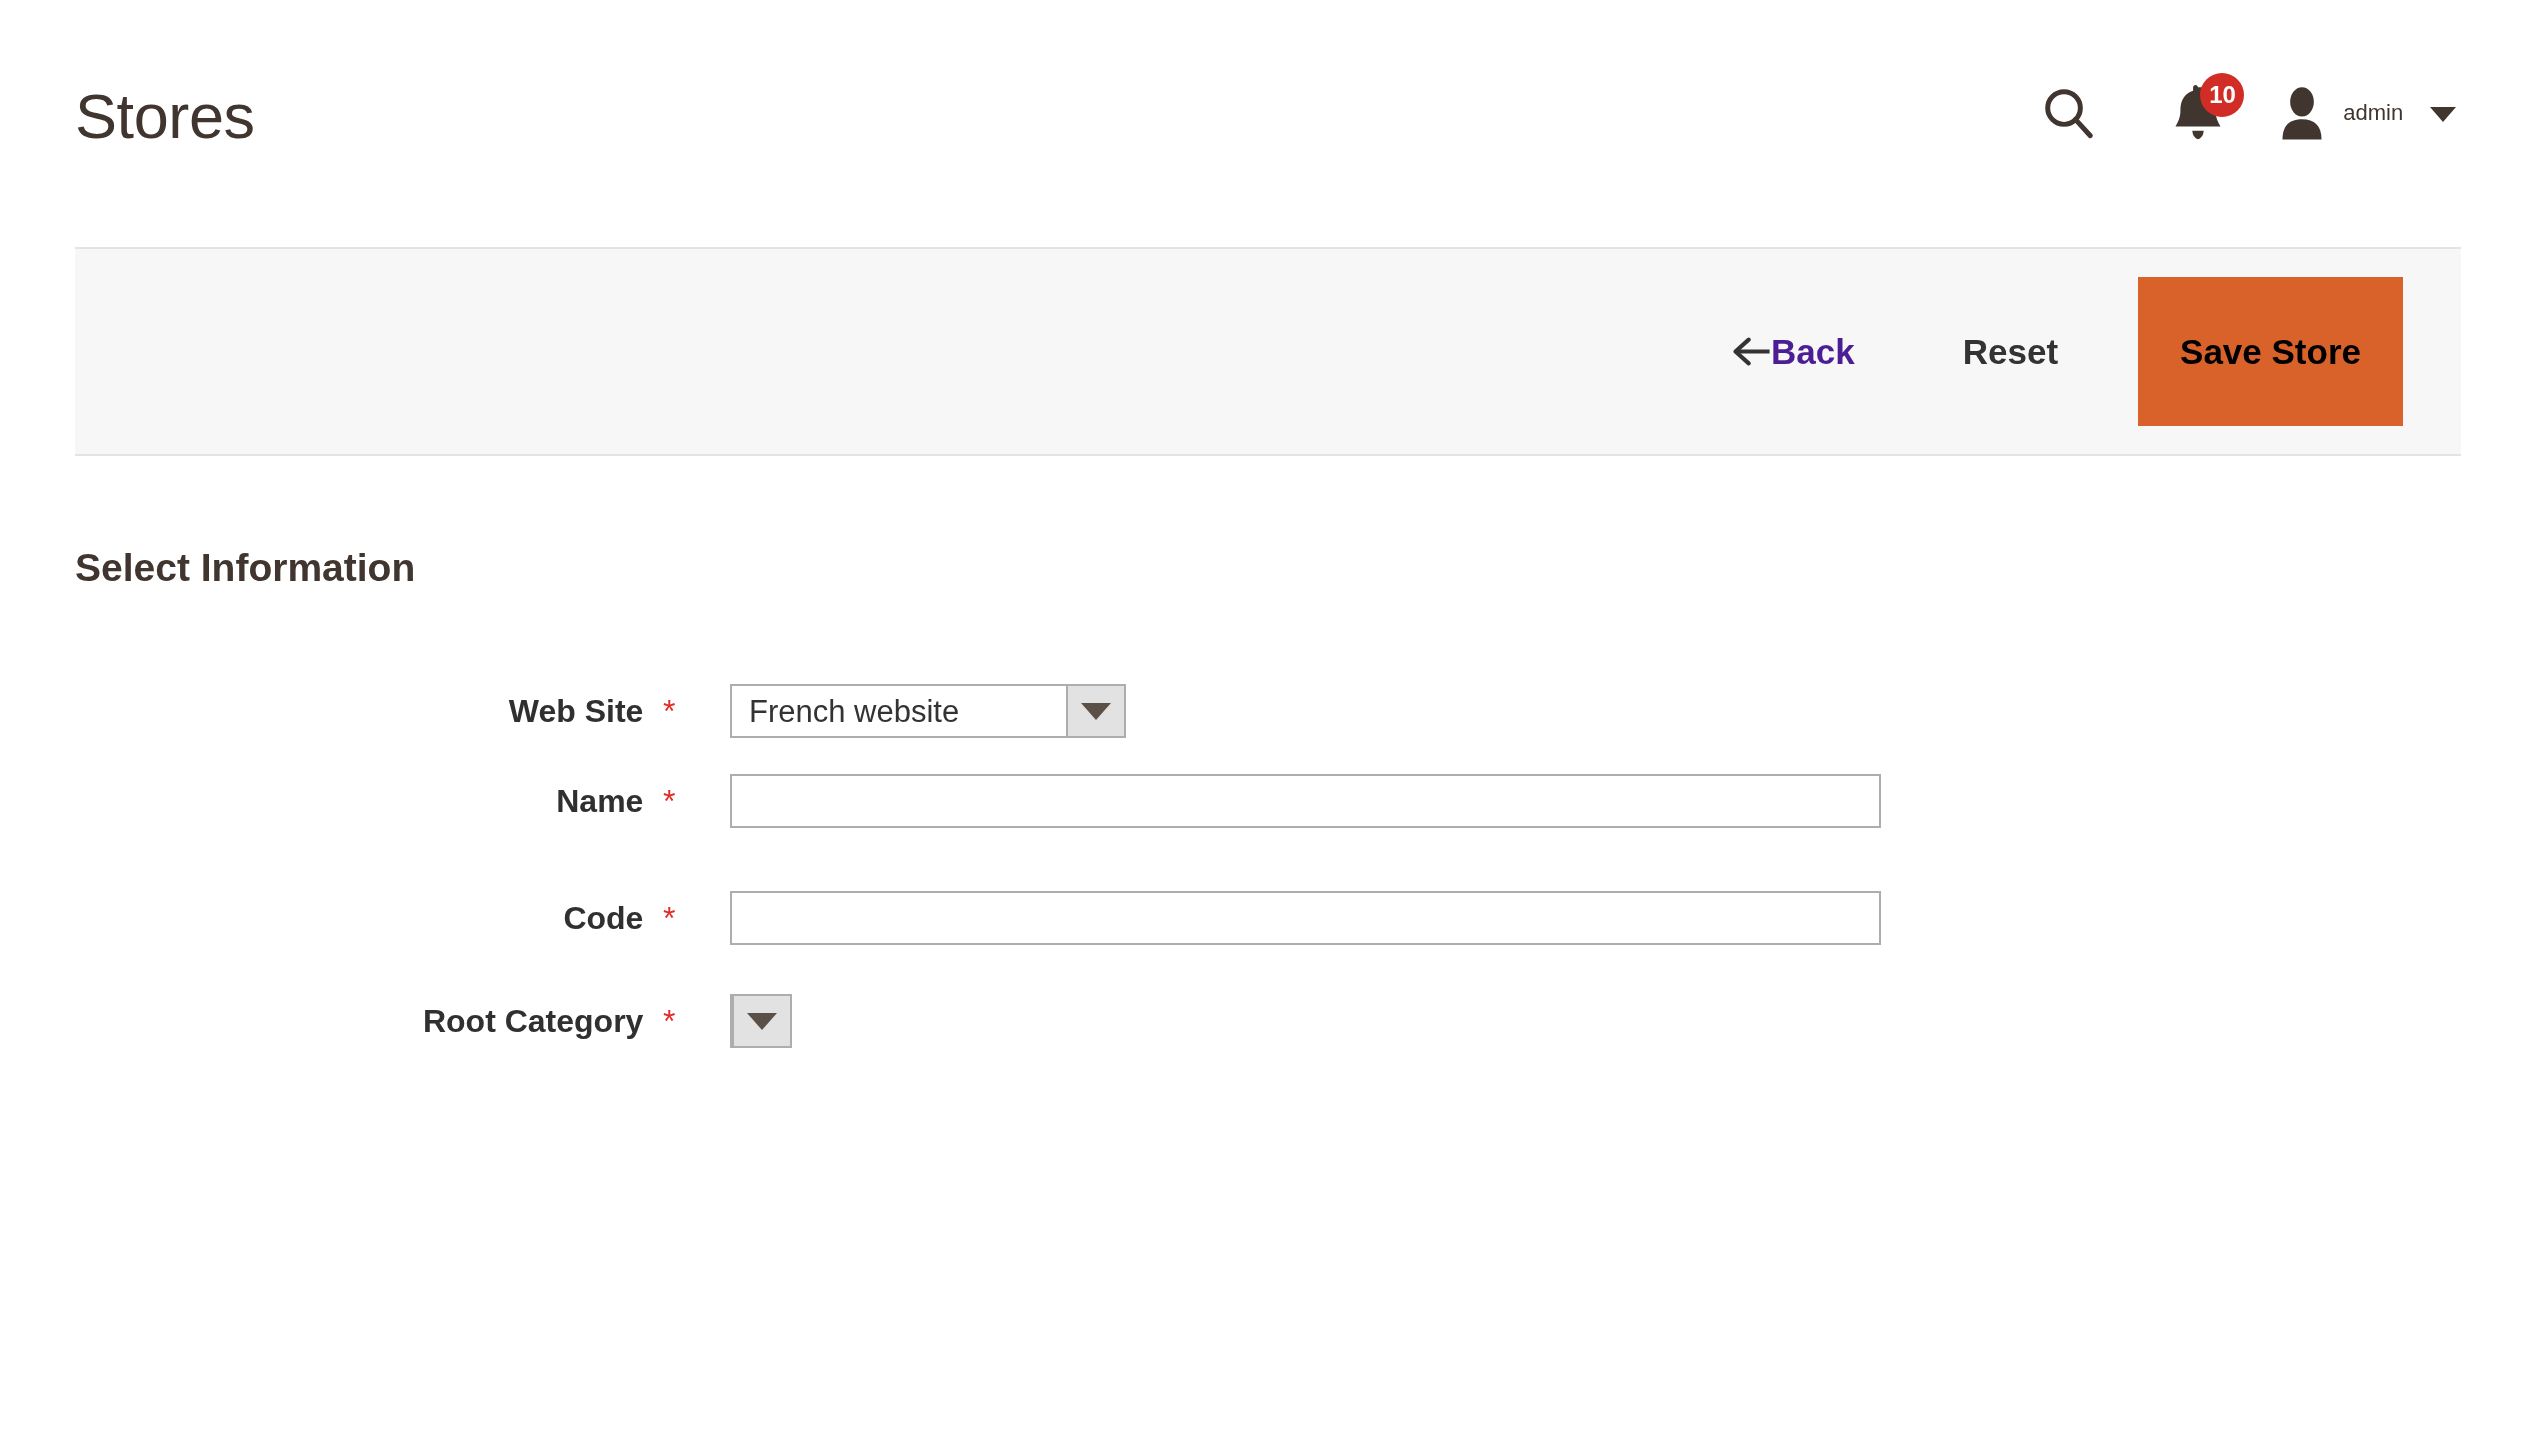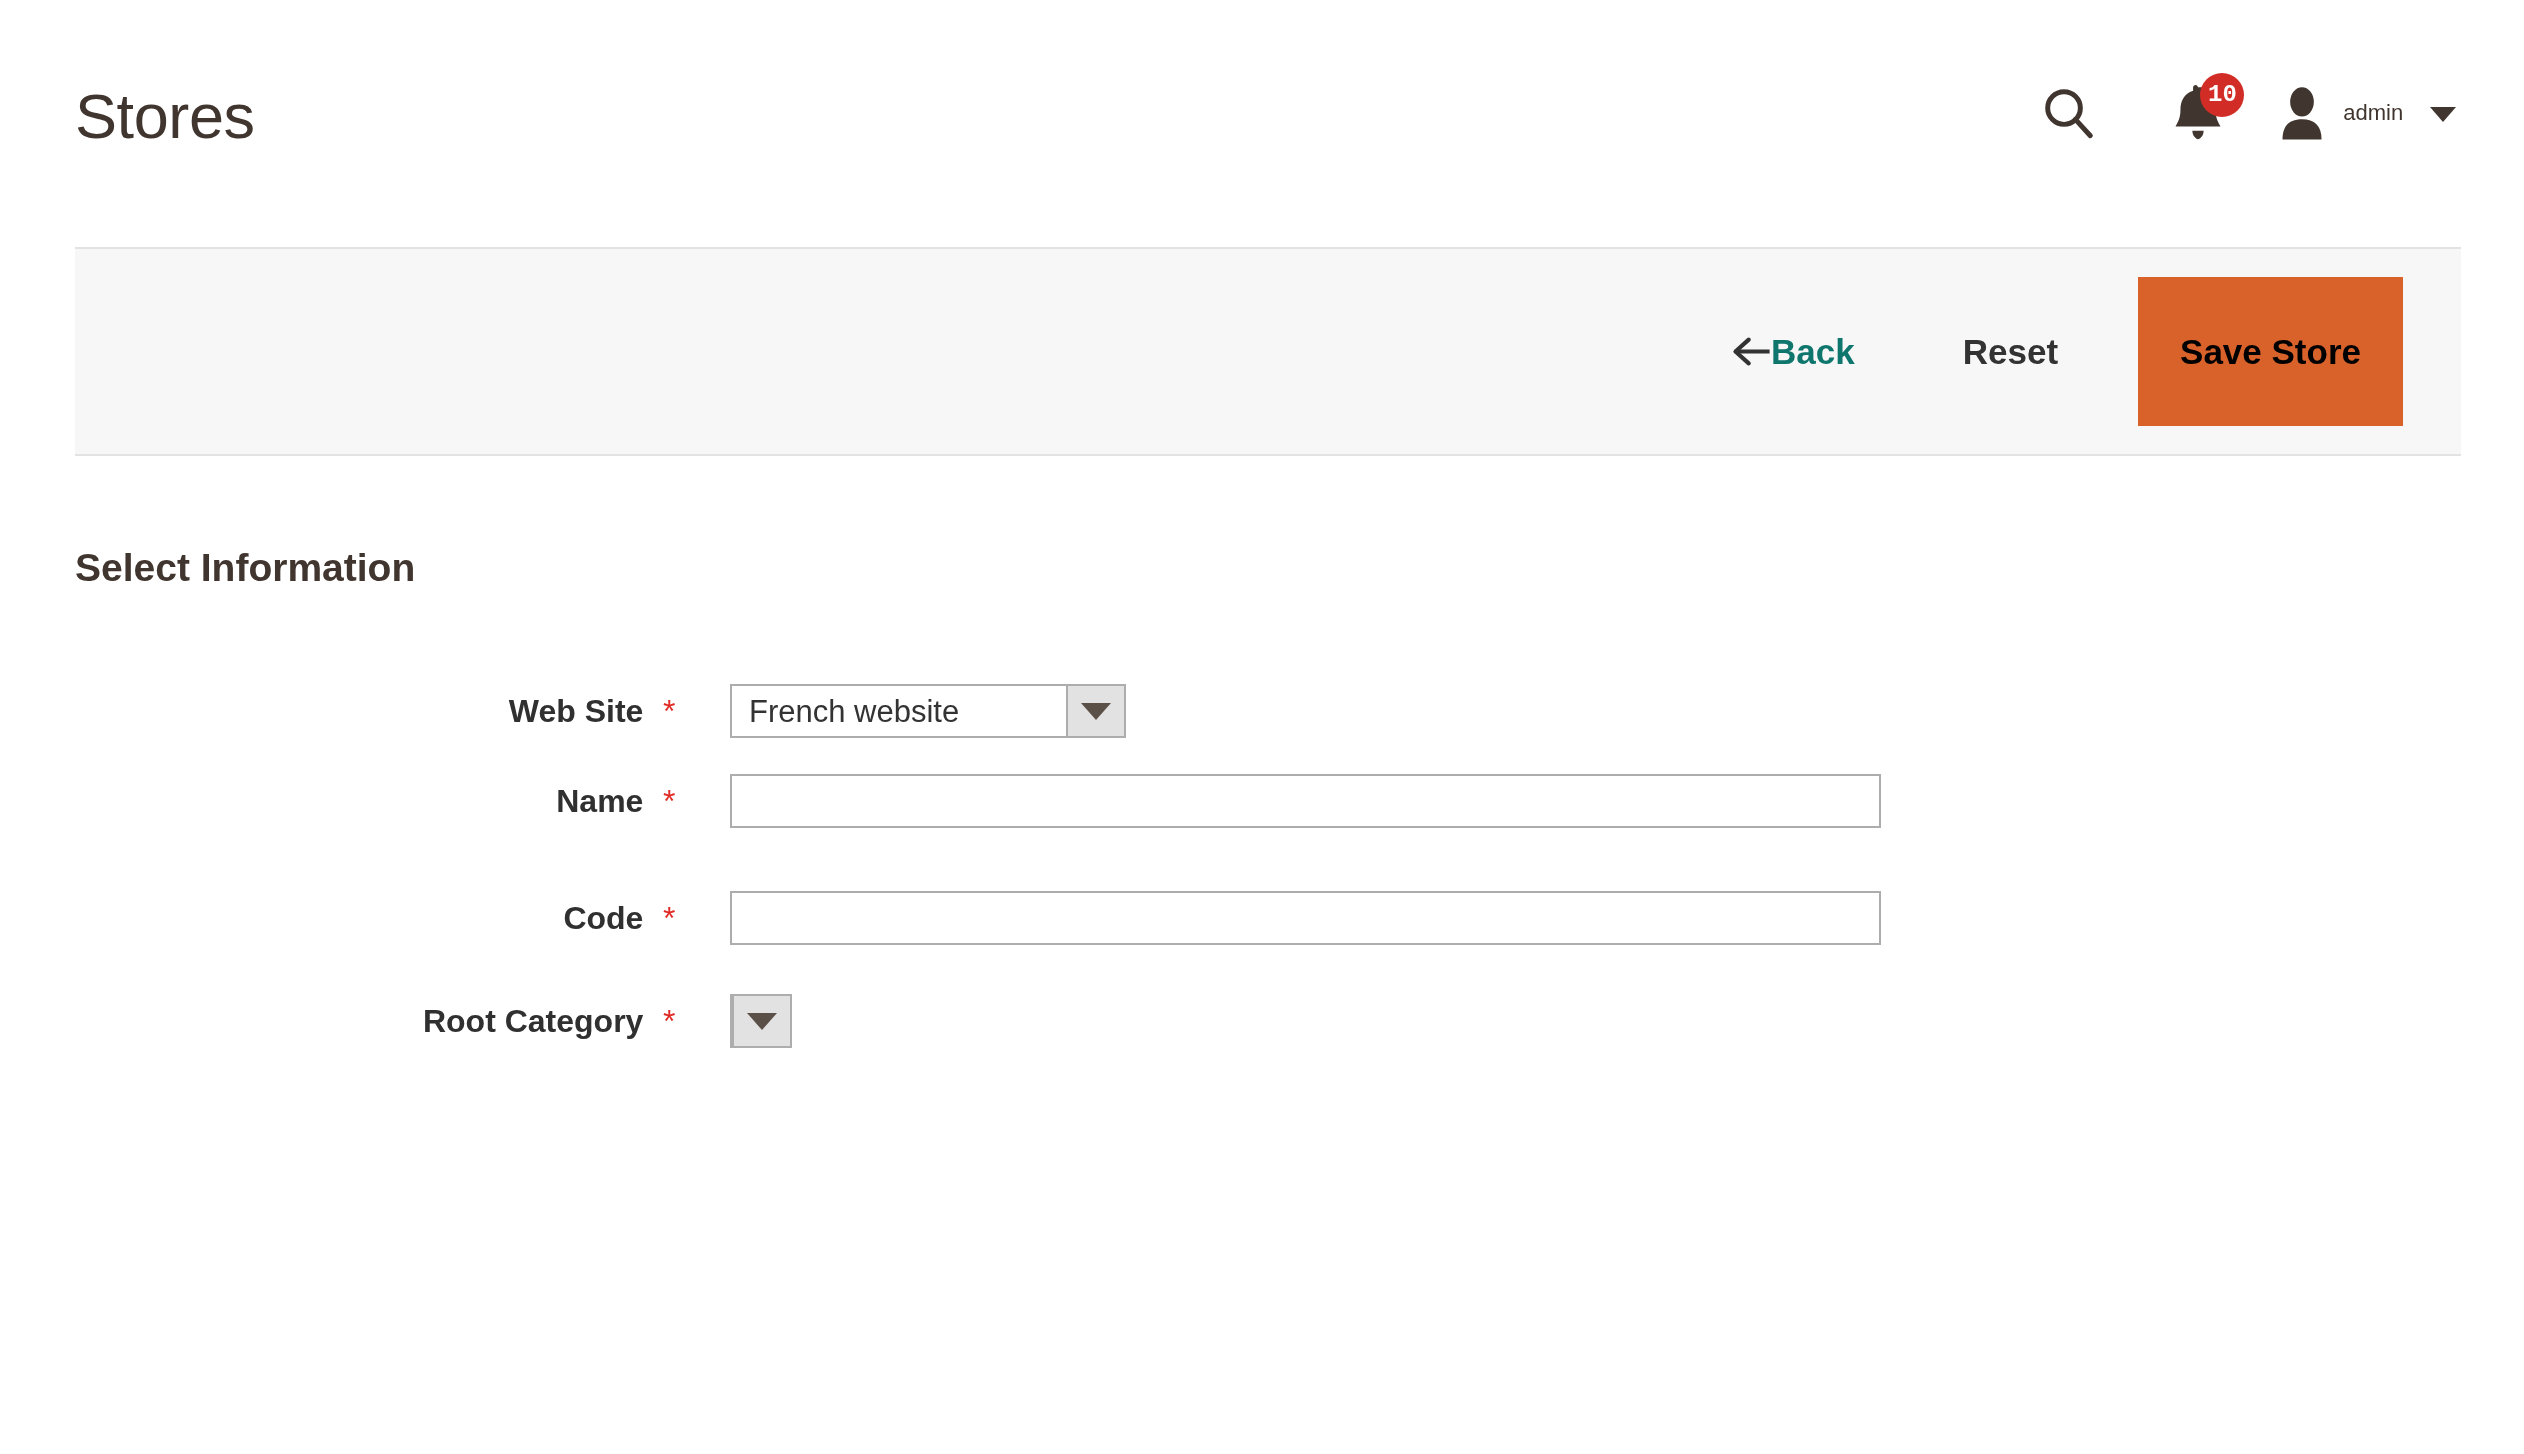--- a/index.html
+++ b/index.html
@@ -94,21 +94,20 @@
     padding: 0 5.6px;
     border-radius: 704px;
     background: #d12d26;
     color: #ffffff;
     font-size: 24px;
     font-weight: bold;
     display: flex;
     align-items: center;
     justify-content: center;
     line-height: 1;
-    font-family: Liberation Mono, monospace;
   }
 
   
   .user-btn {
     display: flex;
     align-items: center;
     gap: 18.3px;
     cursor: pointer;
     background: none;
     border: none;
@@ -147,21 +146,21 @@
   }
 
   .btn-back {
     display: flex;
     align-items: center;
     background: none;
     border: none;
     cursor: pointer;
     font-size: 35px;
     font-weight: bold;
-    color: #0f766e;
+    color: #4c1d95;
     padding: 0;
     font-family: "Liberation Sans", sans-serif;
     height: 70px;
     line-height: 1;
     justify-content: space-between;
   }
   .arrow-left-icon { width: 39px; height: 31px; display: block; }
 
   .btn-reset {
     background: none;

